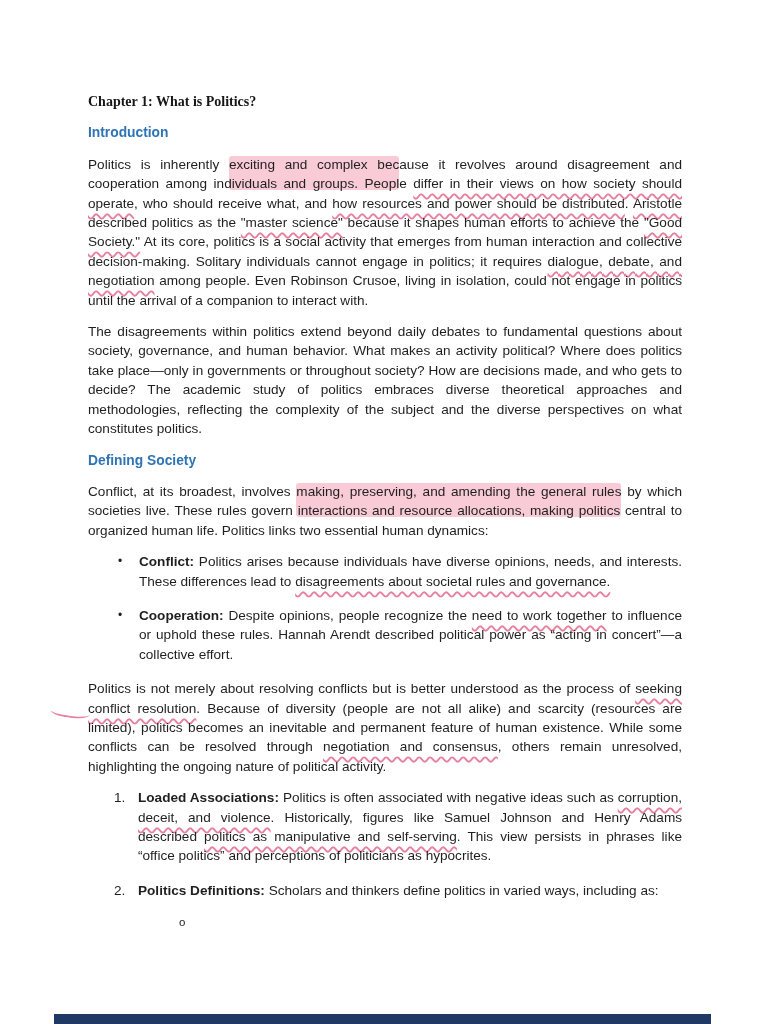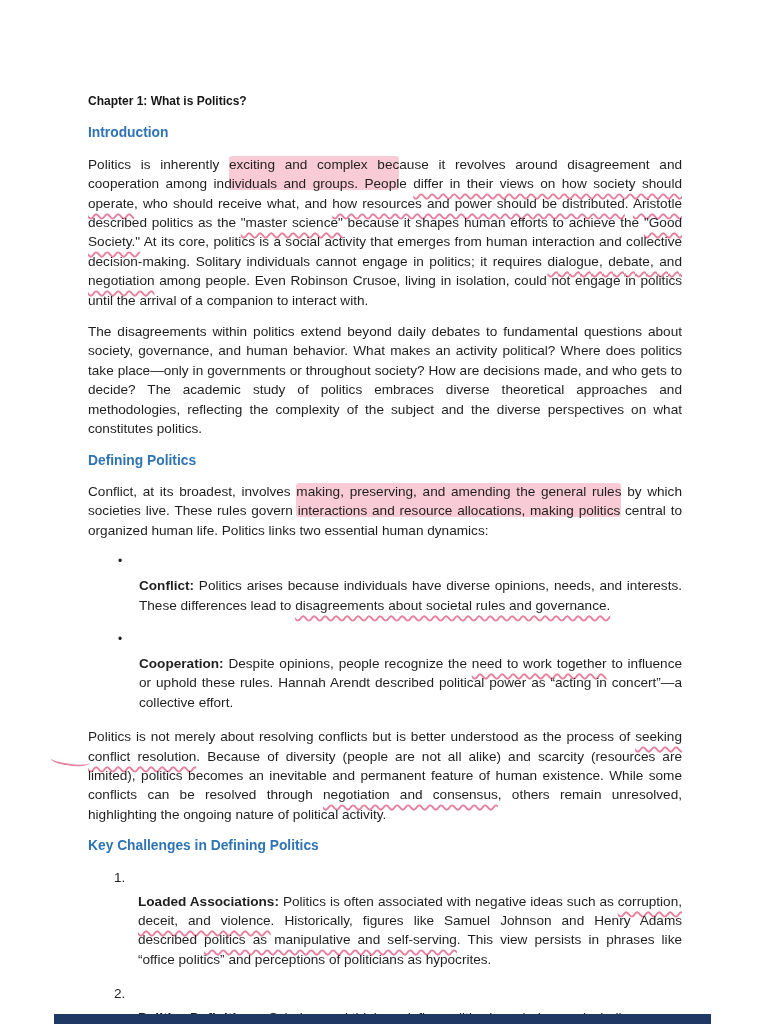--- a/index.html
+++ b/index.html
@@ -8,21 +8,21 @@
     background:#ffffff;
     font-family:"Liberation Sans", sans-serif;
     color:var(--bodytext,#1f1f1f);
   }
   .page{position:absolute;inset:0;background:#ffffff;}
   .content{
     position:absolute;left:88px;top:92px;width:594px;
     font-size:13.6px;line-height:19.4px;
     color:var(--bodytext,#1f1f1f);
   }
-  .doc-title{font-weight:700;font-size:12px;margin:0 0 12px 0;color:#161616;}
+  .doc-title{font-weight:700;font-size:14px;margin:0 0 12px 0;color:#161616;font-family:Liberation Serif, serif;}
   .doc-heading{
     color:var(--heading,#2e74b5);font-weight:700;font-size:13.8px;
     margin:4px 0 12px 0;
   }
   .para{margin:0 0 12px 0;text-align:justify;}
   .b{font-weight:700;}
   
   .hl{
     background:var(--highlight,rgba(242,139,167,0.45));
     border-radius:3px;padding:1px 0 18px 0;
@@ -43,52 +43,51 @@
     border-radius:0 0 60% 40%;
     transform:rotate(9deg);
   }
   
   .blist,.nlist{list-style:none;margin:2px 0 10px 0;padding:0;}
   .blist li,.nlist li{display:flex;margin:0 0 15px 0;}
   .marker{flex:0 0 auto;}
   .marker.dot{width:21px;margin-left:30px;font-size:12px;line-height:19.4px;}
   .marker.num{width:24px;margin-left:26px;}
   .marker.circ{width:25px;margin-left:41px;font-size:11.5px;line-height:19.4px;}
-  .li-text{flex:1 1 auto;text-align:justify;margin-top:24px;}
+  .li-text{flex:1 1 auto;text-align:justify;}
   .slist{list-style:none;margin:13px 0 0 0;padding:0;}
   .slist li{margin:0;}
   
   .footer-bar{
     position:absolute;left:54px;right:57px;bottom:0;height:10px;
     background:var(--footerbar,#1f3864);
   }
 </style>
 </head>
 <body>
 
 <div class="page">
   <div class="content">
       <div class="doc-title">Chapter 1: What is Politics?</div>
       <div class="doc-heading">Introduction</div>
       <p class="para"><span>Politics is inherently </span><span class="hl">exciting and complex bec</span><span>ause it revolves around disagreement and cooperation among individuals and groups. People </span><span class="ul">differ in their views on how society should operate</span><span>, who should receive what, and </span><span class="ul">how resources and power should be distributed</span><span>. </span><span class="ul">Aristotle</span><span> described politics as the </span><span class="ul">"master science"</span><span> because it shapes human efforts to achieve the </span><span class="ul">"Good Society."</span><span> At its core, politics is a social activity that emerges from human interaction and collective decision-making. Solitary individuals cannot engage in politics; it requires </span><span class="ul">dialogue, debate, and negotiation</span><span> among people. Even Robinson Crusoe, living in isolation, could not engage in politics until the arrival of a companion to interact with.</span></p>
       <p class="para"><span>The disagreements within politics extend beyond daily debates to fundamental questions about society, governance, and human behavior. What makes an activity political? Where does politics take place—only in governments or throughout society? How are decisions made, and who gets to decide? The academic study of politics embraces diverse theoretical approaches and methodologies, reflecting the complexity of the subject and the diverse perspectives on what constitutes politics.</span></p>
-      <div class="doc-heading">Defining Politics</div>
+      <div class="doc-heading">Defining Society</div>
       <p class="para"><span>Conflict, at its broadest, involves </span><span class="hl">making, preserving, and amending the general rules</span><span> by which societies live. These rules govern interactions and resource allocations, making politics central to organized human life. Politics links two essential human dynamics:</span></p>
       <ul class="blist">
         <li>
           <span class="marker dot">•</span>
           <div class="li-text"><span class=" b">Conflict:</span><span> Politics arises because individuals have diverse opinions, needs, and interests. These differences lead to </span><span class="ul">disagreements about societal rules and governance.</span></div>
         </li>
         <li>
           <span class="marker dot">•</span>
           <div class="li-text"><span class=" b">Cooperation:</span><span> Despite opinions, people recognize the </span><span class="ul">need to work together</span><span> to influence or uphold these rules. Hannah Arendt described political power as “acting in concert”—a collective effort.</span></div>
         </li>
       </ul>
       <p class="para margin-stroke"><span>Politics is not merely about resolving conflicts but is better understood as the process of </span><span class="ul">seeking conflict resolution</span><span>. Because of diversity (people are not all alike) and scarcity (resources are limited), politics becomes an inevitable and permanent feature of human existence. While some conflicts can be resolved through </span><span class="ul">negotiation and consensus</span><span>, others remain unresolved, highlighting the ongoing nature of political activity.</span></p>
-      <div class="doc-heading">Key Challenges in Defining Politics</div>
       <ol class="nlist">
         <li>
           <span class="marker num">1.</span>
           <div class="li-text"><span class=" b">Loaded Associations:</span><span> Politics is often associated with negative ideas such as </span><span class="ul">corruption, deceit, and violence</span><span>. Historically, figures like Samuel Johnson and Henry Adams described </span><span class="ul">politics as manipulative and self-serving</span><span>. This view persists in phrases like “office politics” and perceptions of politicians as hypocrites.</span></div>
         </li>
         <li>
           <span class="marker num">2.</span>
           <div class="li-text"><span class=" b">Politics Definitions:</span><span> Scholars and thinkers define politics in varied ways, including as:</span><ul class="slist">
               <li>
                 <span class="marker circ">o</span>

